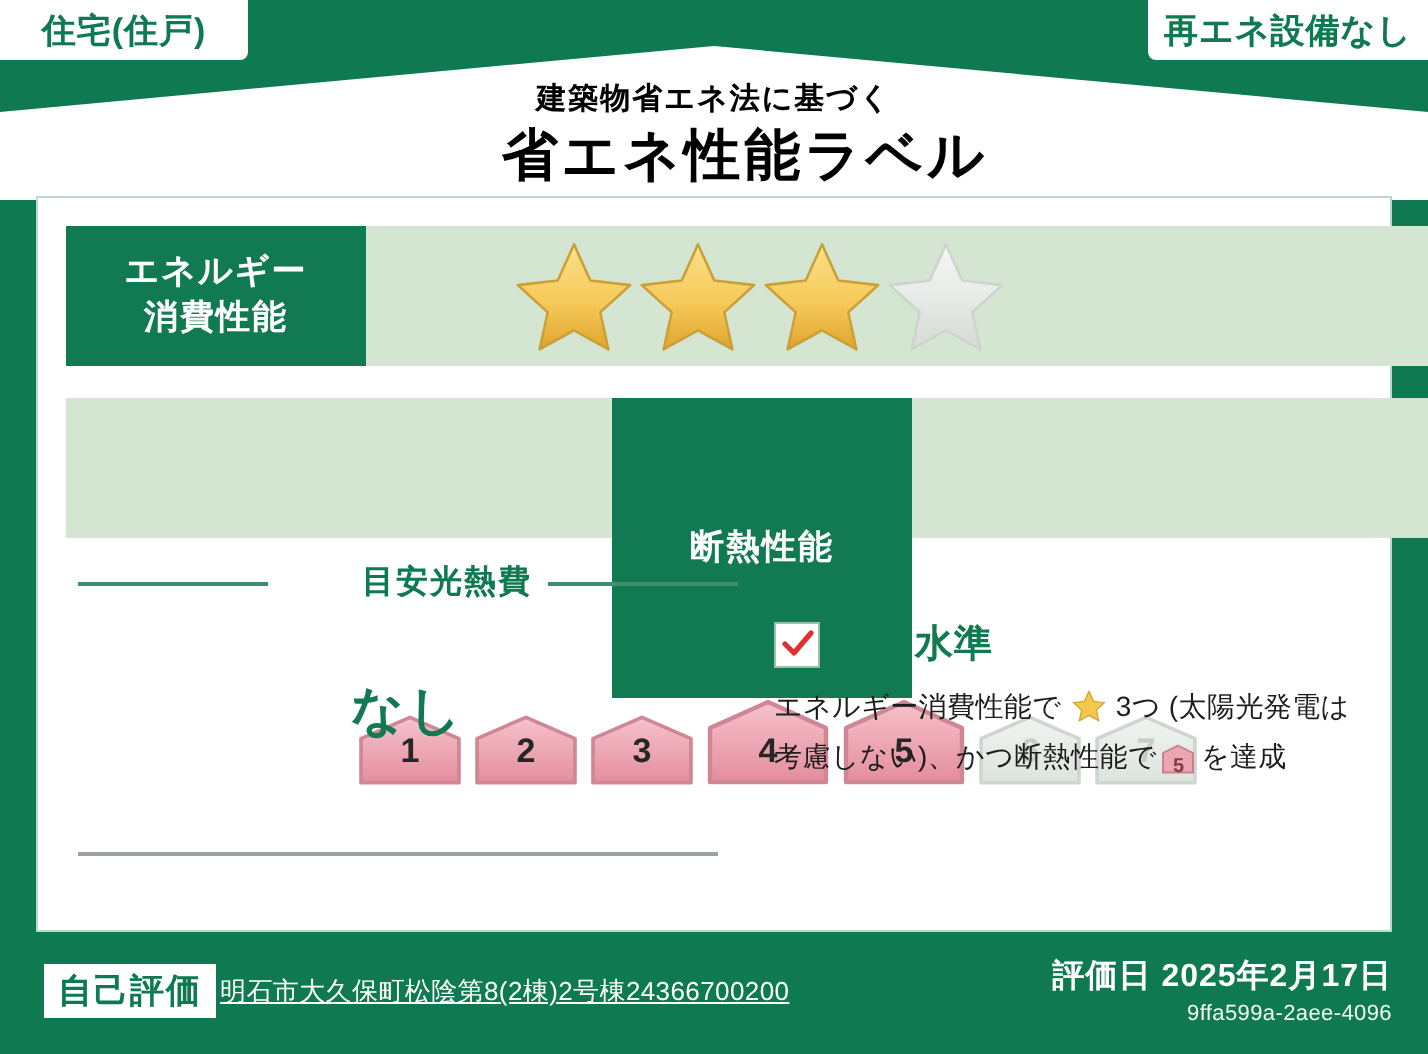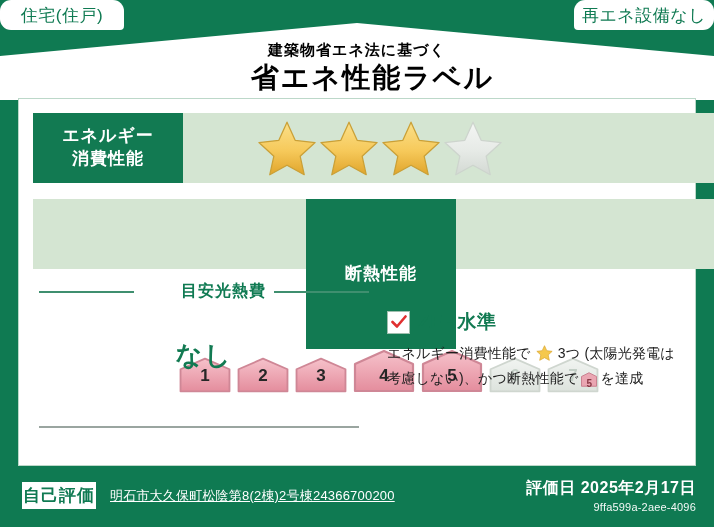--- a/index.html
+++ b/index.html
@@ -8,24 +8,23 @@
     background:#0f7a52;
     font-family:"Liberation Sans","DejaVu Sans",sans-serif;
     position:relative;
   }
   
   .label-root{position:absolute;inset:0;background:#0f7a52;}
 
   
   .tag{
     position:absolute;top:0;background:#ffffff;
-    color:#0f7a52;font-weight:normal;font-size:17px;
+    color:#0f7a52;font-weight:bold;font-size:17px;
     display:flex;align-items:center;justify-content:center;
     letter-spacing:0.5px;
-    border-radius:11px;
   }
   .tag-left{left:0;width:124px;height:30px;border-bottom-right-radius:4px;}
   .tag-right{right:0;width:140px;height:30px;border-bottom-left-radius:4px;}
   .chevron-inner{
     position:absolute;left:0;top:0;width:714px;height:100px;
     background:#ffffff;
     clip-path:polygon(0 100%, 0 56%, 357px 23px, 100% 56%, 100% 100%);
   }
 
   
@@ -102,21 +101,21 @@
   .inline-house{vertical-align:-4px;margin:0 2px;position:relative;display:inline-block;}
   .inline-house .inum{
     position:absolute;left:0;right:0;bottom:2px;text-align:center;
     font-size:10px;font-weight:bold;color:#8a3a46;
   }
 
   
   .footer{position:absolute;left:0;bottom:0;width:714px;height:57px;background:#0f7a52;}
   .self-badge{
     position:absolute;left:22px;top:12px;background:#ffffff;color:#0f7a52;
-    font-size:17px;font-weight:bold;padding:2px 1px;letter-spacing:1px;
+    font-size:17px;font-weight:bold;padding:2px 7px;letter-spacing:1px;
   }
   .address{
     position:absolute;left:110px;top:17px;color:#ffffff;font-size:13px;
     letter-spacing:0.2px;white-space:nowrap;text-decoration:underline;
   }
   .eval-date{
     position:absolute;right:18px;top:8px;color:#ffffff;font-size:16px;font-weight:bold;
     letter-spacing:0.5px;white-space:nowrap;
   }
   .eval-id{

